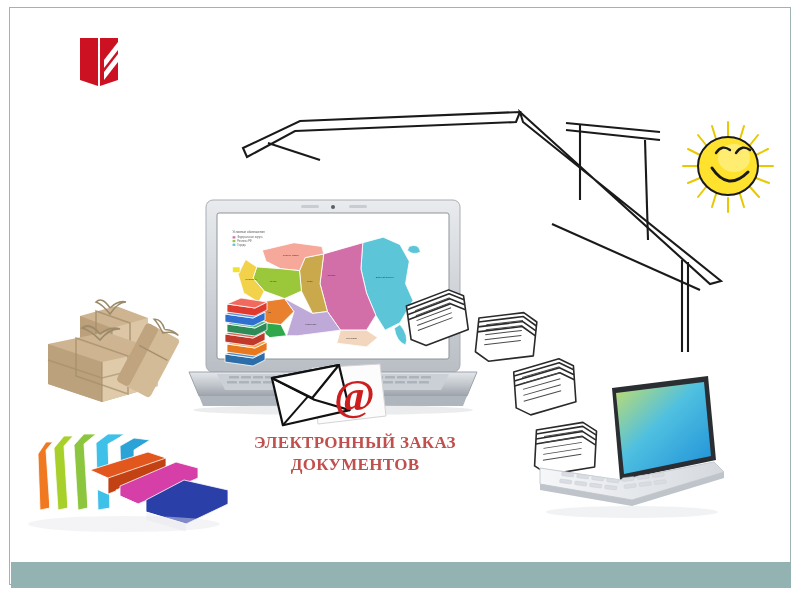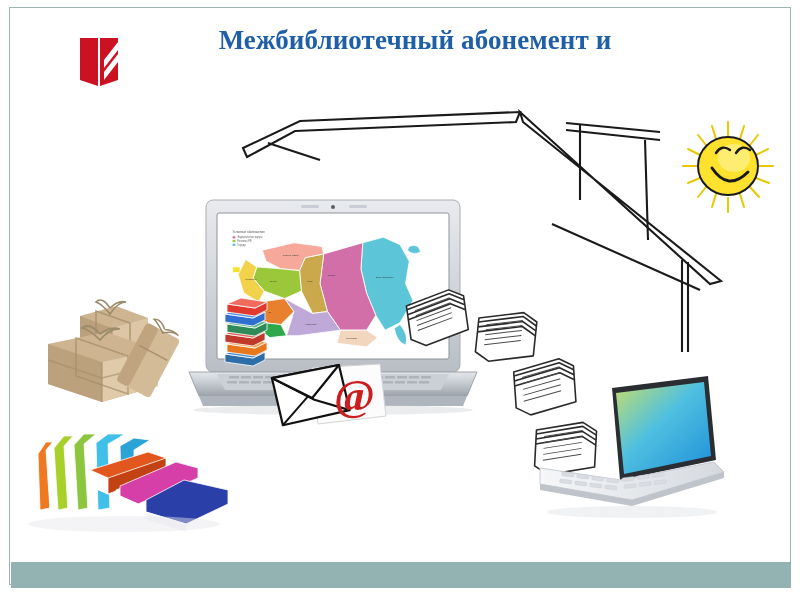--- a/index.html
+++ b/index.html
@@ -167,21 +167,20 @@
     <div class="logo-mark">
       <svg width="46" height="52" viewBox="0 0 46 52">
         <path d="M4 2 L22 2 L22 50 L4 44 Z" fill="#CC1122"></path>
         <path d="M24 2 L42 2 L42 44 L24 50 Z" fill="#CC1122"></path>
         <path d="M42 6 L28 24 L28 32 L42 14 Z" fill="#ffffff"></path>
         <path d="M42 18 L28 36 L28 44 L42 26 Z" fill="#ffffff"></path>
         <path d="M22 2 L24 2 L24 50 L22 50 Z" fill="#ffffff"></path>
       </svg>
     </div>
     <div class="title-block">
-      <div class="title-line">Межбиблиотечный абонемент и</div>
     </div>
   </div>
 
   <svg class="sketch" viewBox="0 0 800 600">
     <g fill="none" stroke="#1A1A1A" stroke-width="2.1" stroke-linejoin="miter">
 
       <path d="M243 148 L300 121 L520 112 L516 122 L295 131 L247 157 Z"></path>
 
       <path d="M520 112 L523 122 L721 281 L710 284 Z"></path>
 
@@ -462,20 +461,24 @@
         <path d="M6 12 L74 6 L80 52 L12 60 Z" fill="#FFFFFF" stroke="#111111" stroke-width="2.2" stroke-linejoin="round"></path>
         <path d="M6 12 L46 38 L80 52" fill="none" stroke="#111111" stroke-width="2.2" stroke-linejoin="round"></path>
         <path d="M6 12 L74 6 L44 36 Z" fill="#FFFFFF" stroke="#111111" stroke-width="2.2" stroke-linejoin="round"></path>
         <path d="M12 60 L40 34" fill="none" stroke="#111111" stroke-width="2"></path>
       </g>
 
       <text x="66" y="48" font-family="Liberation Serif, serif" font-size="44" font-weight="bold" fill="#CC1E1E">@</text>
     </svg>
   </div>
 
+  <div class="caption">
+    <div>ЭЛЕКТРОННЫЙ ЗАКАЗ</div>
+    <div>ДОКУМЕНТОВ</div>
+  </div>
 
   <div class="books-color">
     <svg width="216" height="112" viewBox="0 0 216 112">
 
       <g stroke="#ffffff" stroke-width="0.8">
         <path d="M22 30 L30 18 L40 18 L34 32 L34 84 L24 86 Z" fill="#F07820"></path>
         <path d="M30 26 L40 14 L52 14 L44 28 L44 84 L34 86 Z" fill="#FFFFFF"></path>
         <path d="M38 24 L48 12 L60 12 L52 26 L52 84 L42 86 Z" fill="#A8D02A"></path>
         <path d="M48 22 L58 11 L72 11 L62 24 L62 84 L52 86 Z" fill="#FFFFFF"></path>
         <path d="M58 21 L68 10 L82 10 L72 23 L72 84 L62 86 Z" fill="#8CC63F"></path>

